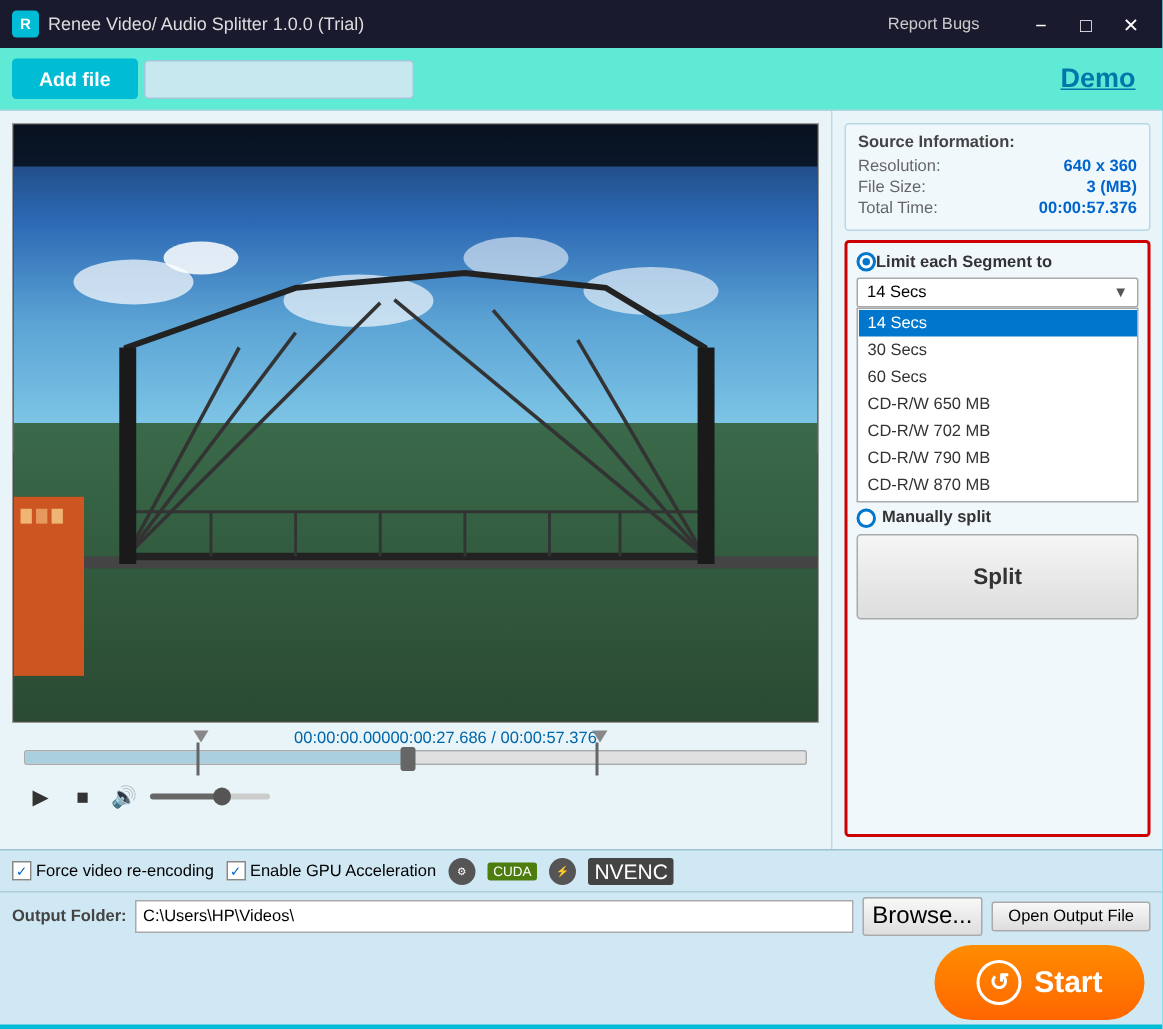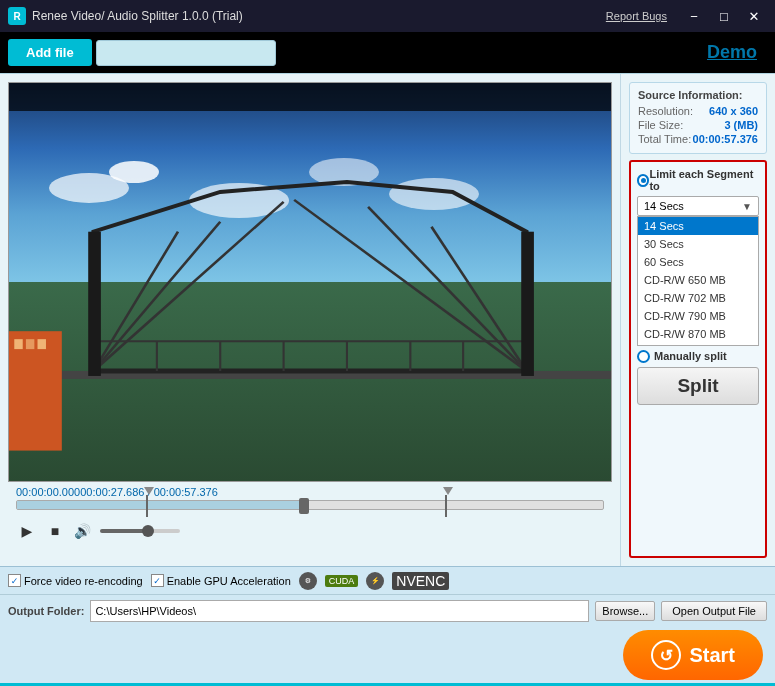--- a/index.html
+++ b/index.html
@@ -46,28 +46,27 @@
       background: transparent;
       border: none;
       color: white;
       cursor: pointer;
       font-size: 13px;
       display: flex; align-items: center; justify-content: center;
     }
     .report-bugs {
       color: #ccc;
       font-size: 11px;
-      margin-right: 10px;
-      cursor: pointer;
-      text-decoration: underline;
+      margin-right: 24px;
+      cursor: pointer;
     }
 
     
     .toolbar {
-      background: #000000;
+      background: #5eead4;
       height: 42px;
       display: flex;
       align-items: center;
       padding: 0 8px;
       gap: 4px;
       border-bottom: 1px solid #b0d4e0;
     }
     .toolbar-btn-add {
       background: #00bcd4;
       color: white;
@@ -148,24 +147,25 @@
       top: 0; left: 0; right: 0;
       height: 28px;
       background: rgba(0,0,0,0.7);
       display: flex; align-items: center;
       padding: 0 8px;
     }
 
     
     .time-display-row {
       display: flex;
-      justify-content: flex-start;
+      justify-content: center;
       padding: 4px 8px 2px 8px;
       font-size: 11px;
       color: #0066aa;
+      margin-left: 40px;
     }
     .timeline-container {
       padding: 0 8px;
       position: relative;
     }
     .timeline-track {
       width: 100%;
       height: 10px;
       background: linear-gradient(90deg, #e0e0e0 0%, #e0e0e0 100%);
       border: 1px solid #aaa;
@@ -245,21 +245,21 @@
       position: absolute;
       left: 53%;
       top: -4px;
       width: 12px; height: 12px;
       background: #555;
       border-radius: 50%;
     }
 
     
     .right-panel {
-      width: 155px;
+      width: 221px;
       background: #e8f4f8;
       padding: 8px;
       border-left: 1px solid #c0d8e4;
       display: flex;
       flex-direction: column;
       gap: 6px;
     }
     .info-section {
       background: #f0f8fc;
       border: 1px solid #b8d8e8;
@@ -355,25 +355,25 @@
     .manually-split-row {
       display: flex;
       align-items: flex-start;
       gap: 4px;
       margin-top: 4px;
     }
 
     
     .split-btn {
       width: 100%;
-      padding: 7px;
+      padding: 19px;
       background: linear-gradient(180deg, #f5f5f5, #ddd);
       border: 1px solid #aaa;
       border-radius: 3px;
-      font-size: 19px;
+      font-size: 15px;
       font-weight: bold;
       color: #333;
       cursor: pointer;
       margin-top: 4px;
     }
     .checkbox-item {
       display: flex; align-items: center; gap: 3px;
     }
     .cb-box {
       width: 13px; height: 13px;
@@ -410,21 +410,21 @@
       border: 1px solid #aaa;
       background: white;
       padding: 0 4px;
       font-size: 11px;
     }
     .browse-btn {
       padding: 3px 6px;
       background: linear-gradient(180deg, #f8f8f8, #ddd);
       border: 1px solid #aaa;
       border-radius: 2px;
-      font-size: 11px;
+      font-size: 16px;
       cursor: pointer;
     }
     .open-output-btn {
       padding: 3px 10px;
       background: linear-gradient(180deg, #f8f8f8, #ddd);
       border: 1px solid #aaa;
       border-radius: 2px;
       font-size: 11px;
       cursor: pointer;
     }

